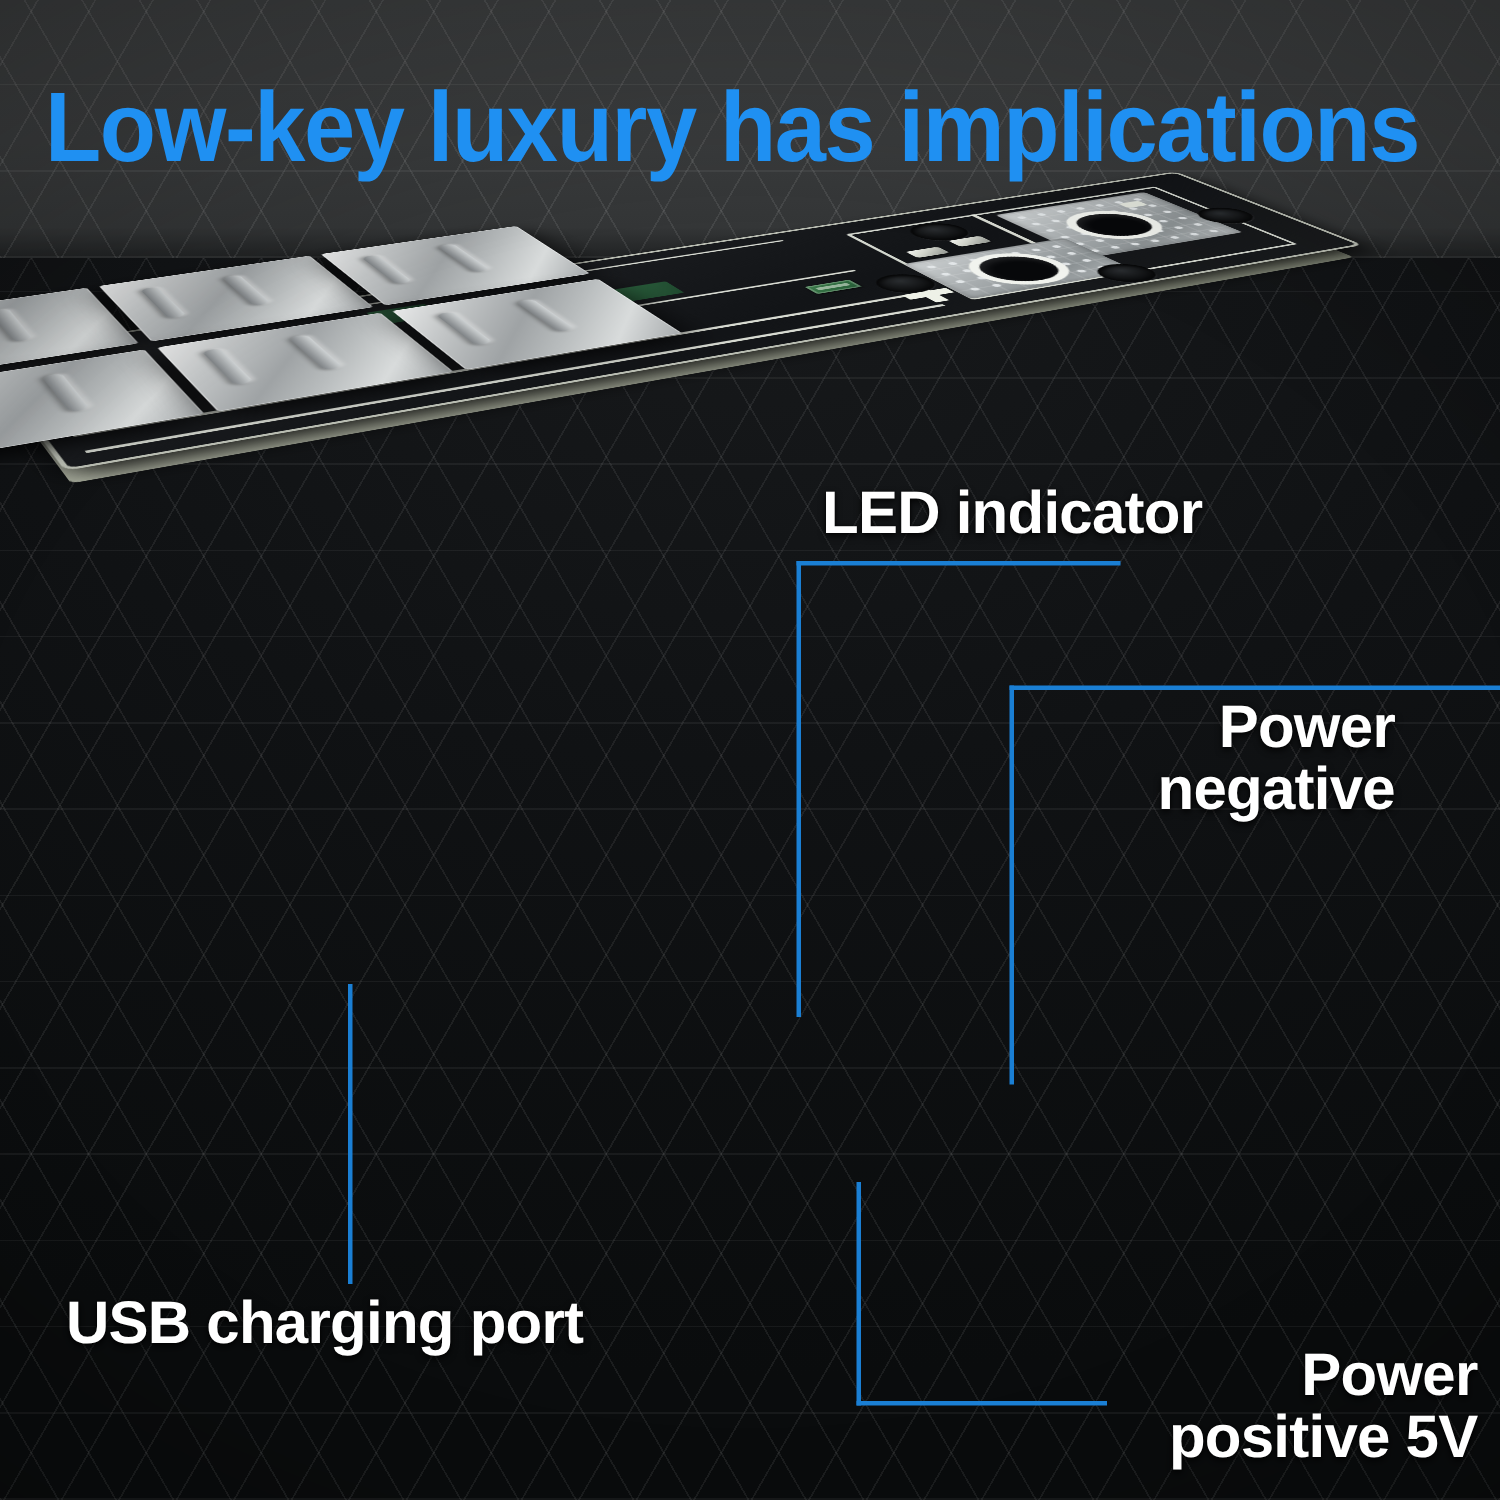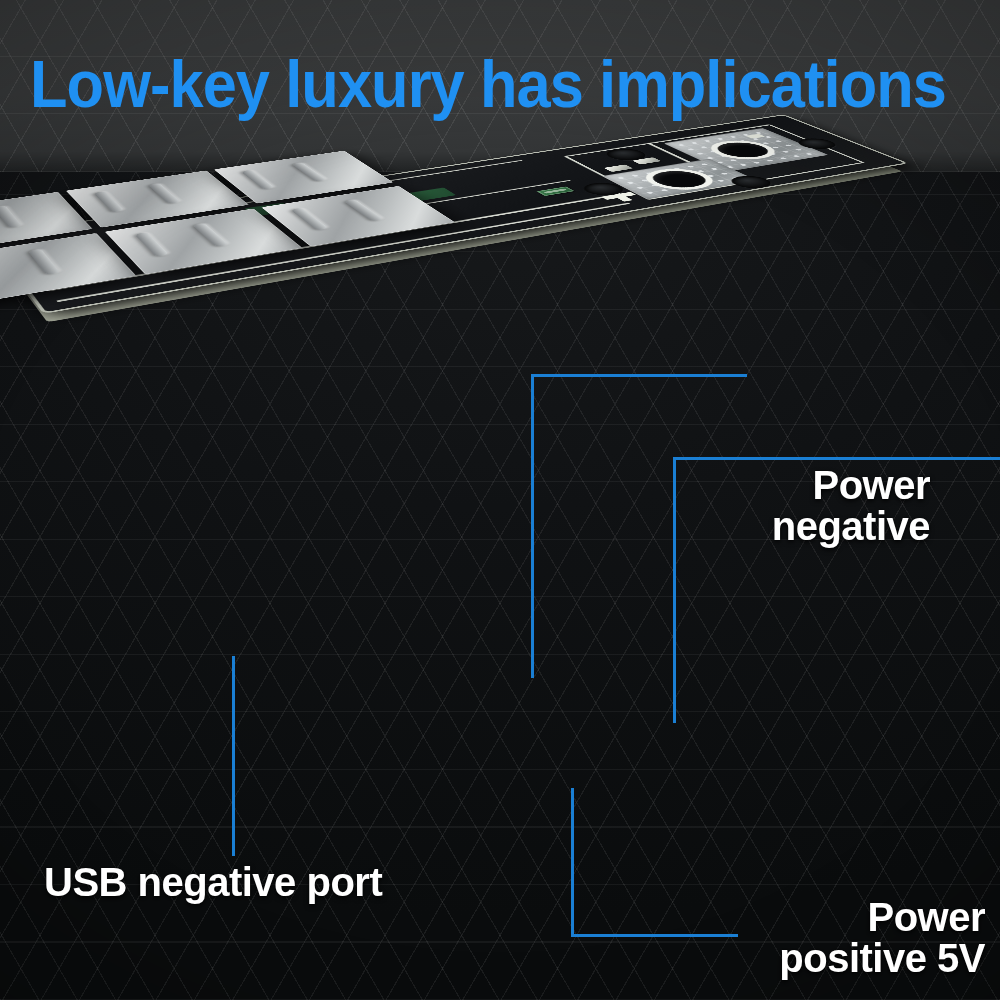--- a/index.html
+++ b/index.html
@@ -308,19 +308,20 @@
   <div class="leader h" style="left:673px;top:457px;width:327px;"></div>
   <div class="leader v" style="left:673px;top:457px;height:266px;"></div>
 
   <div class="leader v" style="left:232px;top:656px;height:200px;"></div>
 
   <div class="leader v" style="left:571px;top:788px;height:149px;"></div>
   <div class="leader h" style="left:571px;top:934px;width:167px;"></div>
 
   <div class="title">Low-key luxury has implications</div>
 
+  <div class="label" id="lbl-led">LED indicator</div>
   <div class="label" id="lbl-neg">Power
 negative</div>
-  <div class="label" id="lbl-usb">USB negative port</div>
+  <div class="label" id="lbl-usb">USB charging port</div>
   <div class="label" id="lbl-pos">Power
 positive 5V</div>
 
 </div>
 
 </body></html>

